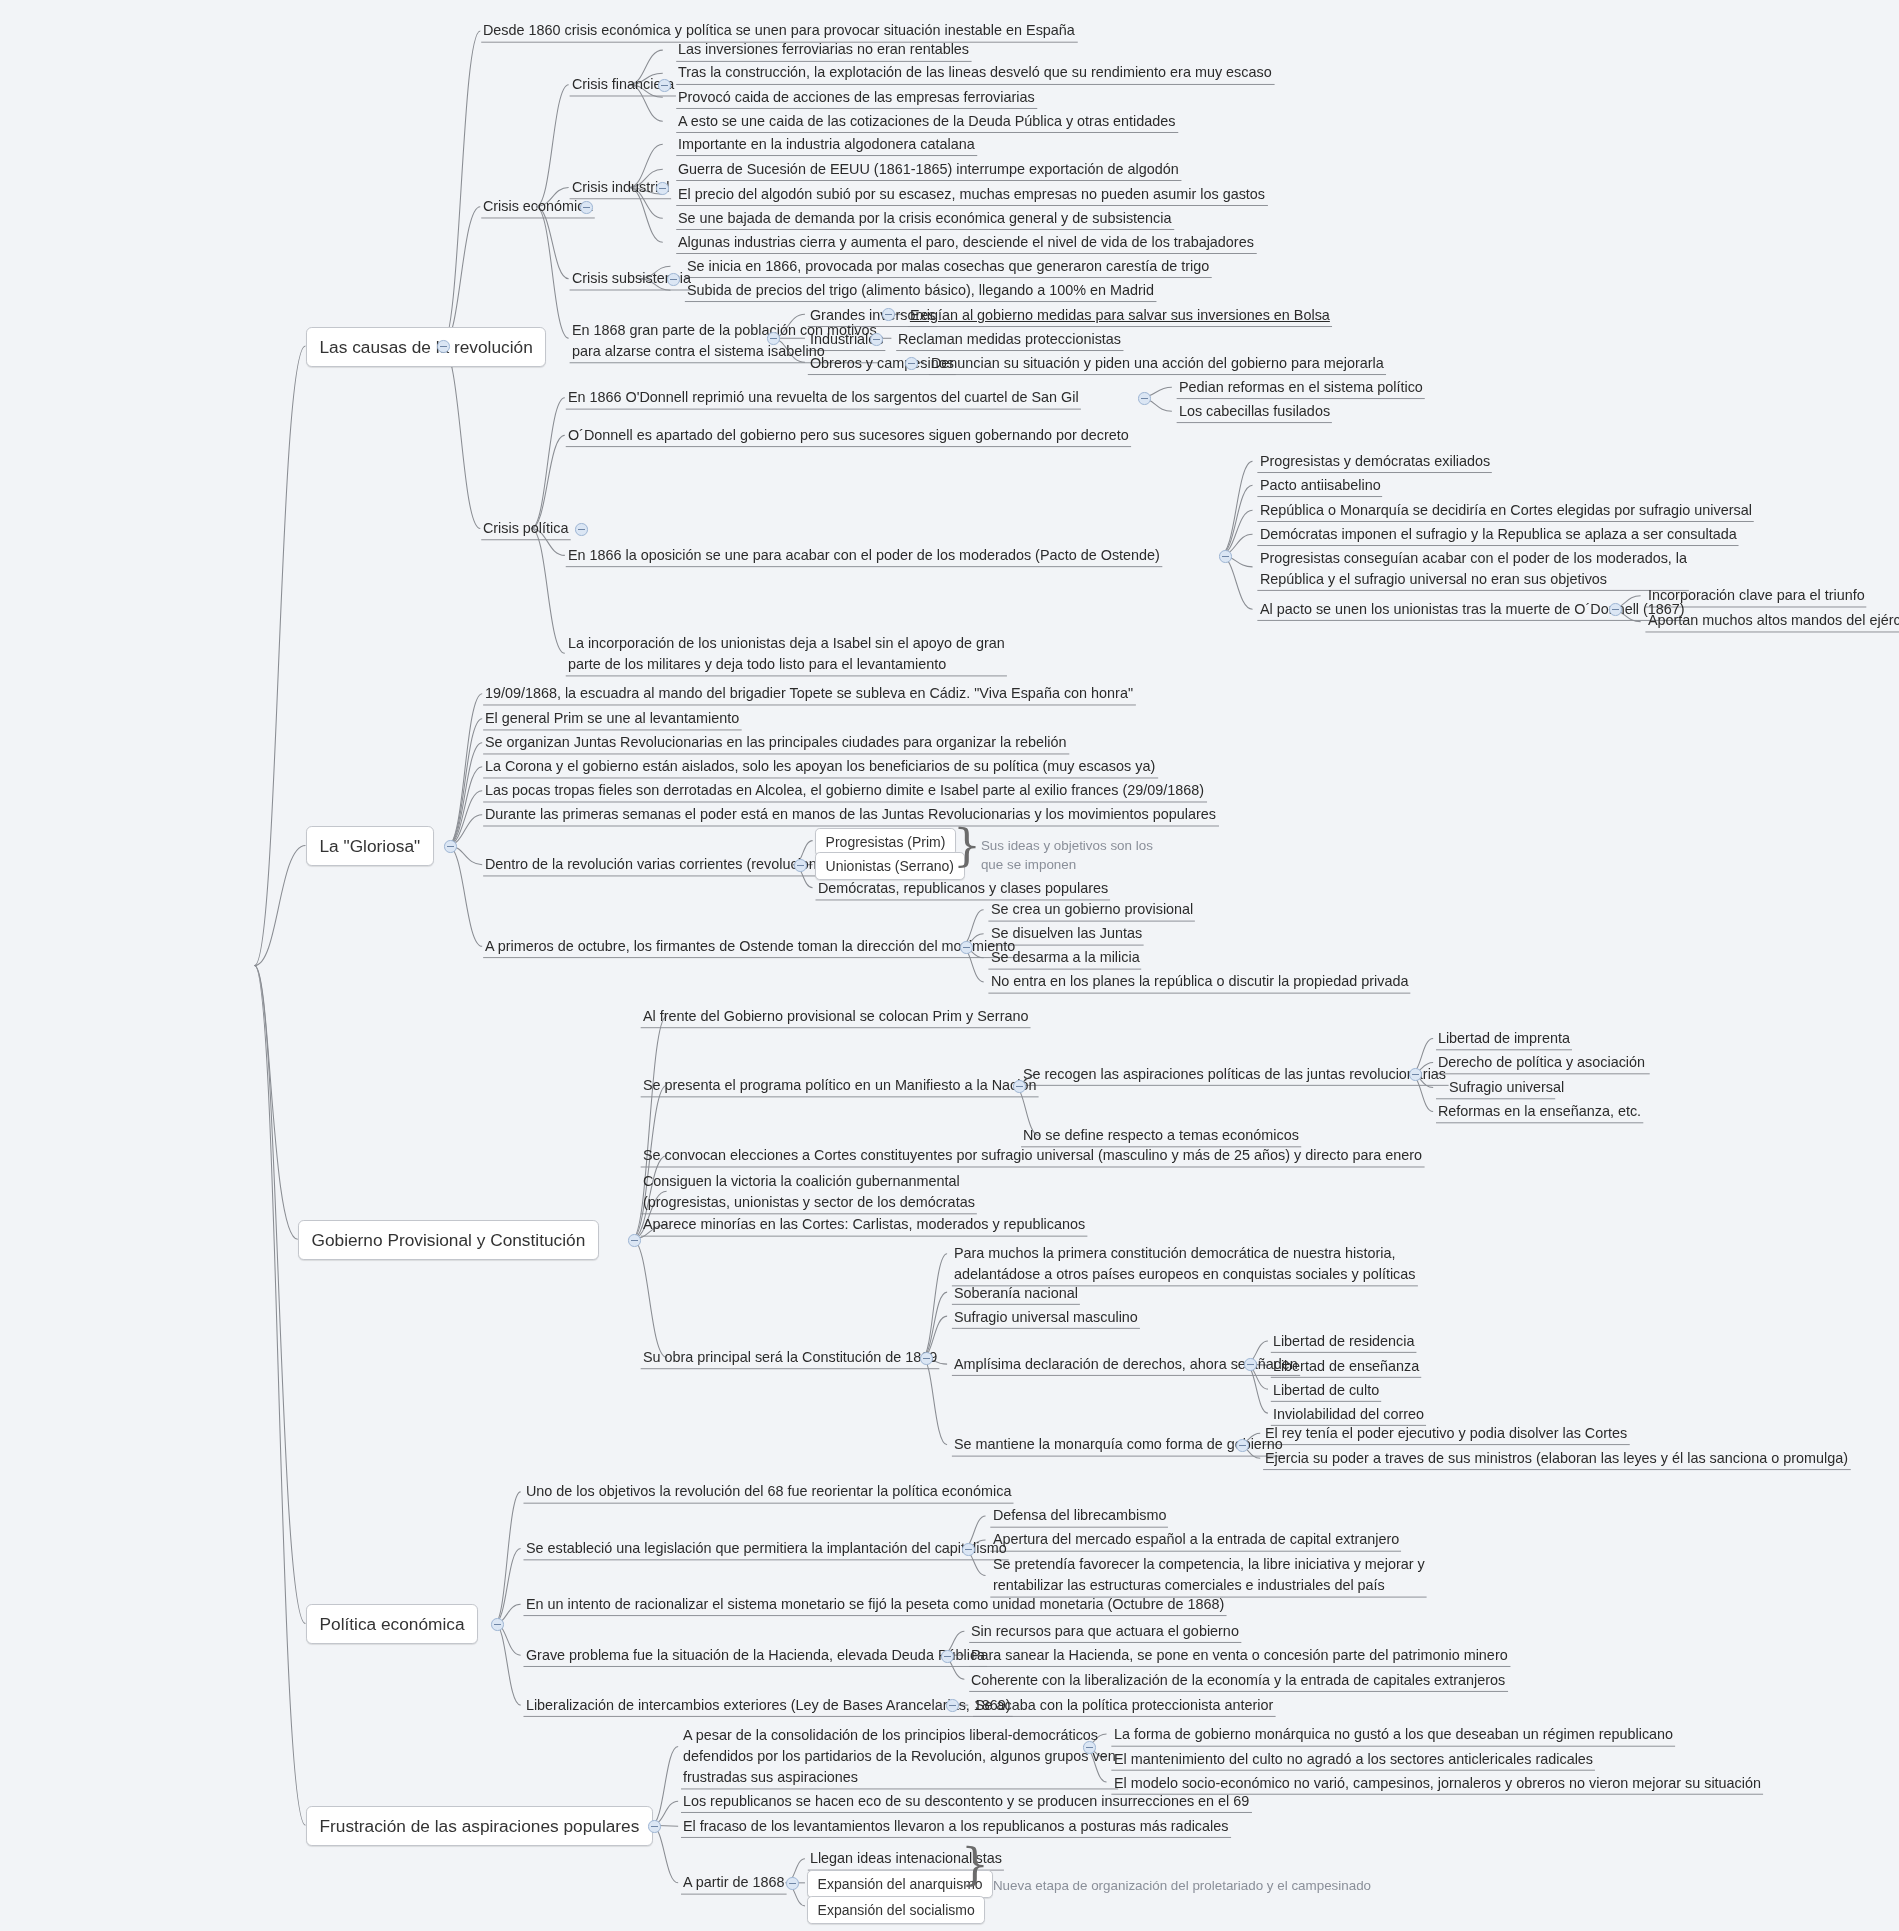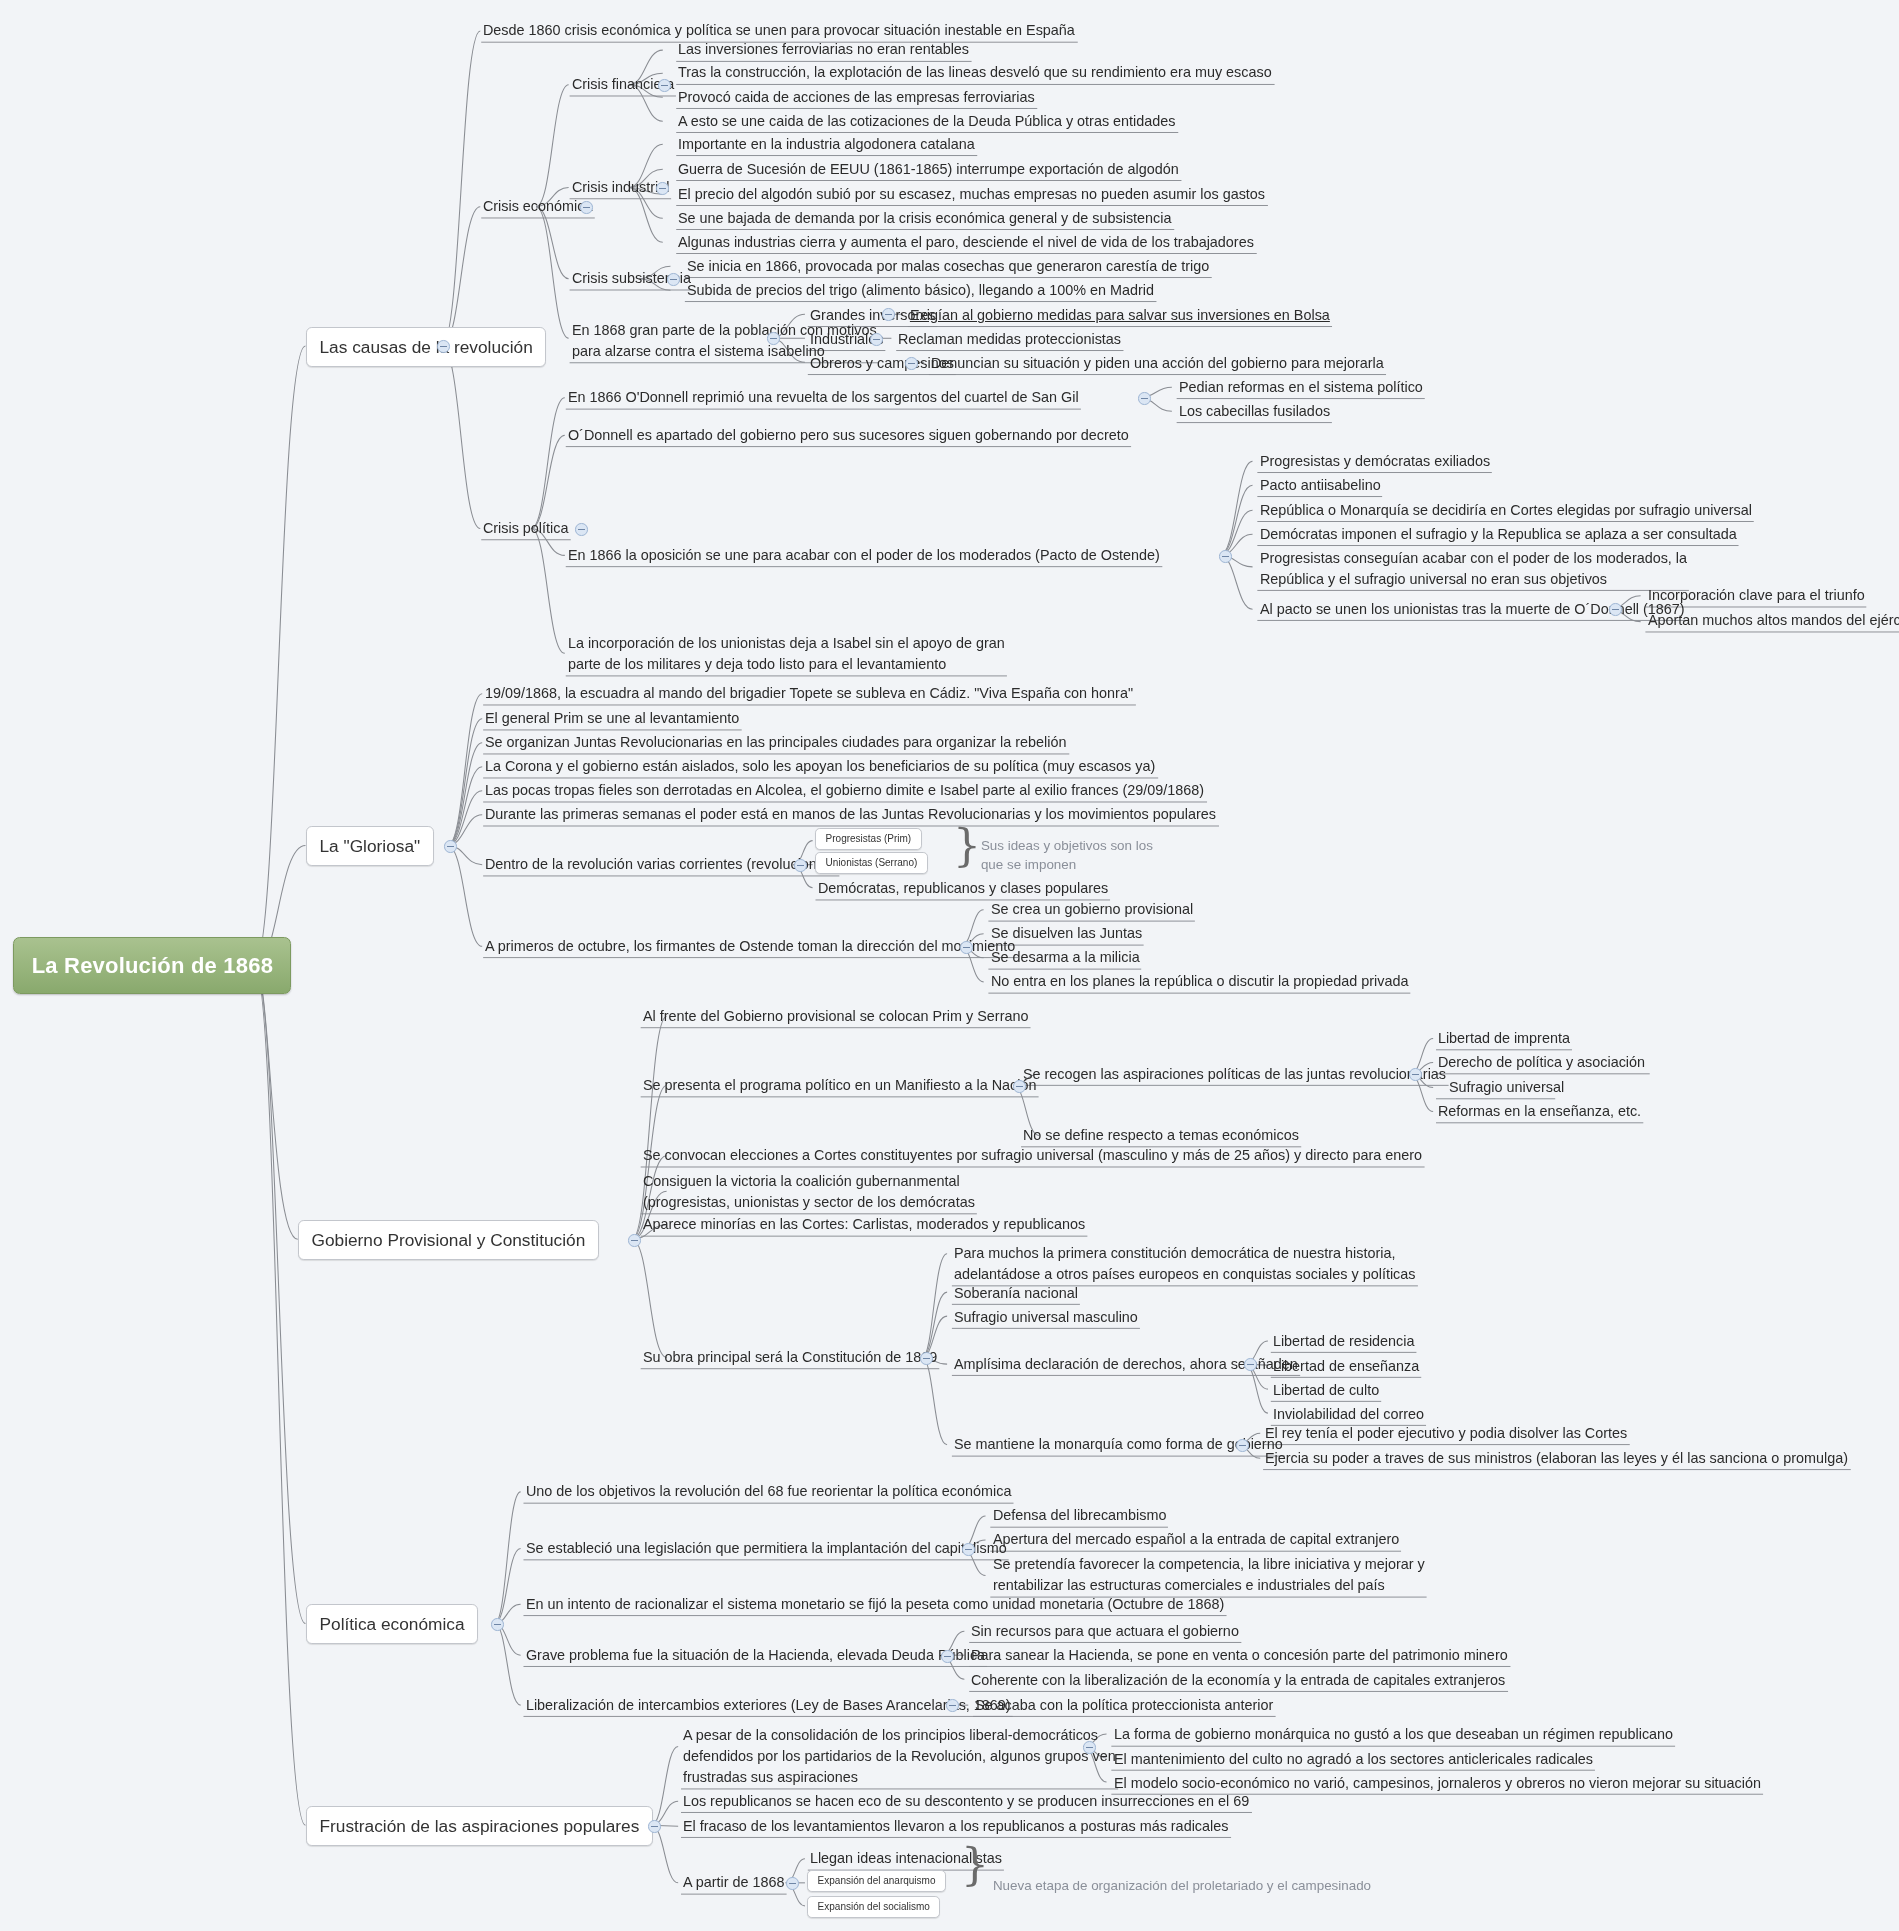--- a/index.html
+++ b/index.html
@@ -46,21 +46,21 @@
   .boxed {
     background: #ffffff;
     border: 1px solid #c3c6cc;
     border-radius: 5.8px;
     font-size: 17.3px;
     color: #333;
     padding: 6.7px 12.5px;
     box-shadow: 0 1px 1px rgba(0,0,0,0.10);
   }
   .plain { background: transparent; border: none; }
-  .sm { font-size: 10px; }
+  .sm { font-size: 14px; }
   .note { color: #8a8f99; font-size: 13.4px; }
 
   
   .toggle {
     position: absolute;
     width: 12.5px; height: 12.5px;
     border-radius: 50%;
     background: #dbe6f4;
     border: 1px solid #9fb6d4;
     box-sizing: border-box;
@@ -308,21 +308,20 @@
         <path d="M1157 1817.75 L1743.90625 1817.75"></path>
         <path d="M1157 1842.75 L1660.4375 1842.75"></path>
         <path d="M1157 1867.75 L1835.5 1867.75"></path>
         <path d="M709 1886.75 L1303.390625 1886.75"></path>
         <path d="M709 1912.75 L1281.640625 1912.75"></path>
         <path d="M709 1971.75 L818.921875 1971.75"></path>
         <path d="M841 1946.75 L1045.15625 1946.75"></path>
       </g>
     </svg>
 
-  <div class="node root" style="left:13.4px; top:937px;">La Revolución de 1868</div>
 
   <div class="node boxed" style="left:306px; top:327px;">Las causas de la revolución</div>
   <div class="toggle" style="left:437px; top:340px;"></div>
 
   <div class="node plain" style="left:480px; top:19px;">Desde 1860 crisis económica y política se unen para provocar situación inestable en España</div>
 
   <div class="node plain" style="left:480px; top:195px;">Crisis económica</div>
   <div class="toggle" style="left:580px; top:201px;"></div>
 
   <div class="node plain" style="left:569px; top:73px;">Crisis financiera</div>

